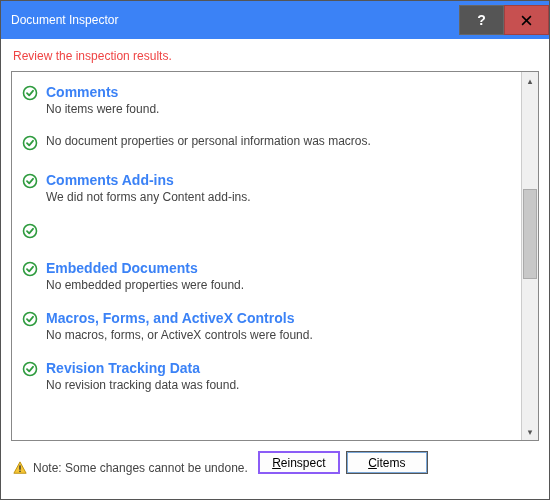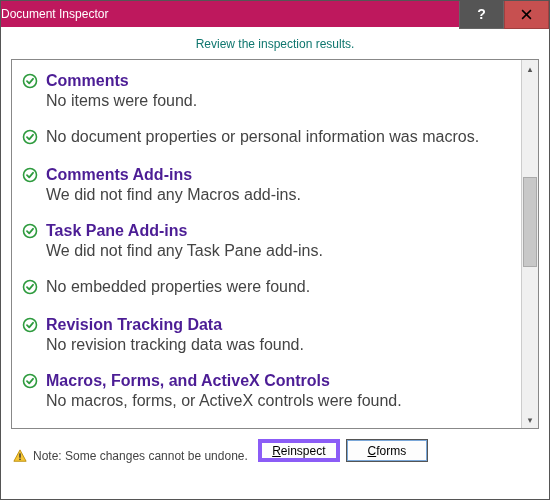--- a/index.html
+++ b/index.html
@@ -6,26 +6,26 @@
     body {
       font-family: "Segoe UI", Tahoma, sans-serif;
       font-size: 12px;
       background: #fff;
       width: 550px;
       height: 500px;
       overflow: hidden;
       border: 1px solid #555;
     }
     .titlebar {
-      height: 26px;
-      background: #be185d;
+      height: 38px;
+      background: #3b82f6;
       color: #fff;
       display: flex;
       align-items: center;
-      padding-left: 0;
+      padding-left: 10px;
     }
     .titlebar-title {
       flex: 1;
       font-size: 12px;
     }
     .titlebar-btn {
       width: 45px;
       height: 30px;
       display: flex;
       align-items: center;
@@ -41,23 +41,22 @@
     }
     .titlebar-close {
       background: #c75050;
       border: 1px solid #a04040;
       color: #000;
       font-size: 13px;
     }
     .titlebar-close svg { width: 11px; height: 11px; }
     .subheader {
       padding: 10px 12px 8px 12px;
-      color: #0f766e;
-      font-size: 12px;
-      text-align: center;
+      color: #ef4444;
+      font-size: 12px;
     }
     .content-wrapper {
       position: relative;
       margin: 0 10px;
       border: 1px solid #888;
       height: 370px;
       display: flex;
     }
     .results-list {
       flex: 1;
@@ -70,27 +69,27 @@
     }
     .result-icon {
       width: 24px;
       flex-shrink: 0;
       padding-top: 1px;
     }
     .result-icon svg { width: 16px; height: 16px; }
     .result-text { flex: 1; }
     .result-title {
       font-weight: bold;
-      color: #4c1d95;
-      font-size: 16px;
+      color: #3b82f6;
+      font-size: 14px;
       margin-bottom: 2px;
     }
     .result-desc {
       color: #444;
-      font-size: 16px;
+      font-size: 12px;
     }
     .scrollbar {
       width: 17px;
       background: #f0f0f0;
       border-left: 1px solid #ccc;
       position: relative;
     }
     .sb-arrow {
       height: 17px;
       display: flex;
@@ -129,21 +128,21 @@
     .button-row {
       display: flex;
       justify-content: flex-end;
       gap: 6px;
       padding-bottom: 10px;
     }
     .btn {
       min-width: 82px;
       height: 23px;
       background: #fdfdfd;
-      border: 4px solid #8b5cf6;
+      border: 2px solid #8b5cf6;
       font-size: 12px;
       font-family: inherit;
       display: flex;
       align-items: center;
       justify-content: center;
       cursor: default;
     }
     .btn.focused {
       border: 1px solid #555;
       box-shadow: 0 0 0 1px #7aa7d8 inset;
@@ -187,60 +186,57 @@
           <div class="result-desc">No document properties or personal information was macros.</div>
         </div>
       </div>
       <div class="result-item">
         <div class="result-icon"><svg viewBox="0 0 16 16">
             <circle cx="8" cy="8" r="6.5" fill="none" stroke="#2e9b3e" stroke-width="1.6"></circle>
             <polyline points="5,8.2 7.2,10.3 11,5.8" fill="none" stroke="#2e9b3e" stroke-width="1.8" stroke-linecap="round" stroke-linejoin="round"></polyline>
           </svg></div>
         <div class="result-text">
           <div class="result-title">Comments Add-ins</div>
-          <div class="result-desc">We did not find any Macros add-ins.</div>
-        </div>
-      </div>
-      <div class="result-item">
-        <div class="result-icon"><svg viewBox="0 0 16 16">
-            <circle cx="8" cy="8" r="6.5" fill="none" stroke="#2e9b3e" stroke-width="1.6"></circle>
-            <polyline points="5,8.2 7.2,10.3 11,5.8" fill="none" stroke="#2e9b3e" stroke-width="1.8" stroke-linecap="round" stroke-linejoin="round"></polyline>
-          </svg></div>
-        <div class="result-text">
-          <div class="result-title">Task Pane Add-ins</div>
-          <div class="result-desc">We did not find any Task Pane add-ins.</div>
-        </div>
-      </div>
-      <div class="result-item">
-        <div class="result-icon"><svg viewBox="0 0 16 16">
-            <circle cx="8" cy="8" r="6.5" fill="none" stroke="#2e9b3e" stroke-width="1.6"></circle>
-            <polyline points="5,8.2 7.2,10.3 11,5.8" fill="none" stroke="#2e9b3e" stroke-width="1.8" stroke-linecap="round" stroke-linejoin="round"></polyline>
-          </svg></div>
-        <div class="result-text">
+          <div class="result-desc">We did not forms any Content add-ins.</div>
+        </div>
+      </div>
+      <div class="result-item">
+        <div class="result-icon"><svg viewBox="0 0 16 16">
+            <circle cx="8" cy="8" r="6.5" fill="none" stroke="#2e9b3e" stroke-width="1.6"></circle>
+            <polyline points="5,8.2 7.2,10.3 11,5.8" fill="none" stroke="#2e9b3e" stroke-width="1.8" stroke-linecap="round" stroke-linejoin="round"></polyline>
+          </svg></div>
+      </div>
+      <div class="result-item">
+        <div class="result-icon"><svg viewBox="0 0 16 16">
+            <circle cx="8" cy="8" r="6.5" fill="none" stroke="#2e9b3e" stroke-width="1.6"></circle>
+            <polyline points="5,8.2 7.2,10.3 11,5.8" fill="none" stroke="#2e9b3e" stroke-width="1.8" stroke-linecap="round" stroke-linejoin="round"></polyline>
+          </svg></div>
+        <div class="result-text">
+          <div class="result-title">Embedded Documents</div>
           <div class="result-desc">No embedded properties were found.</div>
+        </div>
+      </div>
+      <div class="result-item">
+        <div class="result-icon"><svg viewBox="0 0 16 16">
+            <circle cx="8" cy="8" r="6.5" fill="none" stroke="#2e9b3e" stroke-width="1.6"></circle>
+            <polyline points="5,8.2 7.2,10.3 11,5.8" fill="none" stroke="#2e9b3e" stroke-width="1.8" stroke-linecap="round" stroke-linejoin="round"></polyline>
+          </svg></div>
+        <div class="result-text">
+          <div class="result-title">Macros, Forms, and ActiveX Controls</div>
+          <div class="result-desc">No macros, forms, or ActiveX controls were found.</div>
         </div>
       </div>
       <div class="result-item">
         <div class="result-icon"><svg viewBox="0 0 16 16">
             <circle cx="8" cy="8" r="6.5" fill="none" stroke="#2e9b3e" stroke-width="1.6"></circle>
             <polyline points="5,8.2 7.2,10.3 11,5.8" fill="none" stroke="#2e9b3e" stroke-width="1.8" stroke-linecap="round" stroke-linejoin="round"></polyline>
           </svg></div>
         <div class="result-text">
           <div class="result-title">Revision Tracking Data</div>
           <div class="result-desc">No revision tracking data was found.</div>
-        </div>
-      </div>
-      <div class="result-item">
-        <div class="result-icon"><svg viewBox="0 0 16 16">
-            <circle cx="8" cy="8" r="6.5" fill="none" stroke="#2e9b3e" stroke-width="1.6"></circle>
-            <polyline points="5,8.2 7.2,10.3 11,5.8" fill="none" stroke="#2e9b3e" stroke-width="1.8" stroke-linecap="round" stroke-linejoin="round"></polyline>
-          </svg></div>
-        <div class="result-text">
-          <div class="result-title">Macros, Forms, and ActiveX Controls</div>
-          <div class="result-desc">No macros, forms, or ActiveX controls were found.</div>
         </div>
       </div>
     </div>
   <div class="scrollbar">
     <div class="sb-arrow">▴</div>
     <div class="sb-track">
       <div class="sb-thumb"></div>
     </div>
     <div class="sb-arrow bottom">▾</div>
   </div>
@@ -255,16 +251,16 @@
           <rect x="7.2" y="11" width="1.6" height="1.6" fill="#333"></rect>
         </svg>
     </span>
     <span>Note: Some changes cannot be undone.</span>
   </div>
   <div class="button-row">
     <button class="btn">
         <span><span class="mn">R</span><span>einspect</span></span>
       </button>
     <button class="btn focused">
-        <span><span class="mn">C</span><span>forms</span></span>
+        <span><span class="mn">C</span><span>items</span></span>
       </button>
   </div>
 </div>
 
 </body></html>

